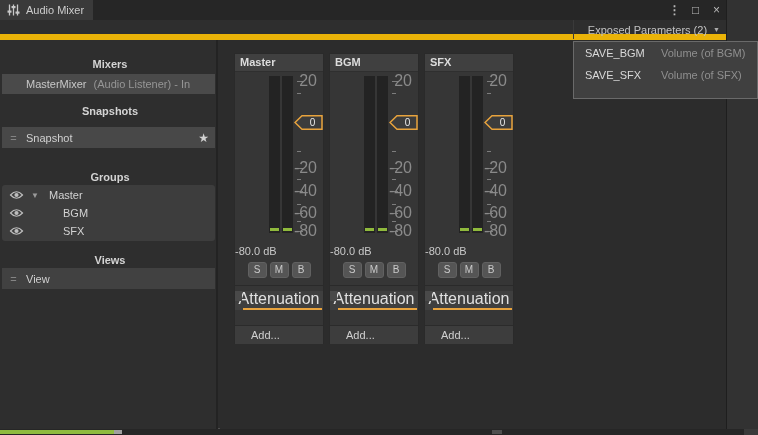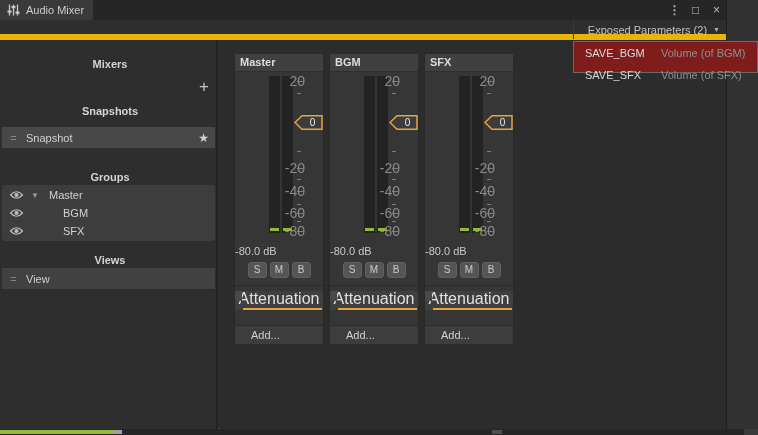--- a/index.html
+++ b/index.html
@@ -31,22 +31,22 @@
 
   
   #toolbar { position:absolute; left:0; top:20px; width:100%; height:20px; background:#2e2e2e;
              border-bottom:6px solid #eab308; }
   #toolbar-sep { position:absolute; left:573px; top:0; width:1px; height:19px; background:#3a3a3a; }
   #exposed-btn { position:absolute; right:4px; top:0; height:19px; display:flex;
                  align-items:center; gap:6px; color:#c3c3c3; padding:0 2px; }
   #exposed-btn .arrow { font-size:7px; color:#aaaaaa; }
 
   
-  #popup { position:absolute; left:573px; top:41px; width:185px; height:32px;
-           background:#7f1d1d; border:1px solid #6a6a6a; z-index:9; }
+  #popup { position:absolute; left:573px; top:41px; width:185px; height:58px;
+           background:#404040; border:1px solid #6a6a6a; z-index:9; }
   .popup-row { height:22px; line-height:22px; display:flex; padding-left:11px;
                white-space:nowrap; overflow:hidden; }
   .popup-name { width:76px; color:#d9d9d9; flex:none; }
   .popup-val { color:#8f8f8f; }
 
   
   #sidebar { position:absolute; left:0; top:40px; width:218px; height:389px;
              background:#2e2e2e; border-right:2px solid #232323; }
   .sec-header { position:absolute; left:7px; right:3px; height:20px; display:flex;
                 align-items:center; gap:8px;flex-direction:column; }
@@ -80,22 +80,22 @@
   #strip-master { left:14px; } #strip-bgm { left:109px; } #strip-sfx { left:204px; }
   .strip-header { position:absolute; left:0; top:0; right:0; height:18px; background:#404040;
                   border-bottom:1px solid #2f2f2f; font-weight:bold; color:#dcdcdc;
                   line-height:17px; padding-left:5px; }
   .meter-zone { position:absolute; left:0; top:19px; right:0; height:162px; }
   .meter-bar { position:absolute; top:3px; width:11px; height:157px; background:#232323; }
   .bar1 { left:34px; } .bar2 { left:47px; }
   .meter-fill { position:absolute; left:1px; right:1px; bottom:2px; height:3px; background:#8FB93C; }
   .ticks { position:absolute; left:62px; top:0; }
   .ticks line { stroke:#7d7d7d; stroke-width:1; }
-  .slabel { position:absolute; right:18px; transform:translateY(-50%); color:#8a8a8a;
-            font-size:14px; }
+  .slabel { position:absolute; right:6px; transform:translateY(-50%); color:#8a8a8a;
+            font-size:16px; }
   .sl0{top:8px;} .sl1{top:95px;text-align:center;} .sl2{top:118px;} .sl3{top:140px;} .sl4{top:158px;}
   .fader-flag { position:absolute; left:59px; top:42px; width:29px; height:15px; }
   .fader-flag .flag-text { position:absolute; left:8px; right:0; top:0; height:15px;
                            text-align:center; line-height:15px; font-size:10px; color:#eaeaea; }
   .db-label { position:absolute; left:0; right:0; top:191px; text-align:left; color:#c8c8c8; }
   .smb { position:absolute; left:0; right:0; top:208px; display:flex; justify-content:center;
          gap:3px; }
   .smb-btn { width:19px; height:16px; background:#555555; border:1px solid #616161;
              border-radius:3px; color:#c9c9c9; font-size:10px; text-align:center;
              line-height:14px; cursor:default; }
@@ -165,20 +165,24 @@
         </g>
         <g fill="#c9c9c9">
           <rect x="0.5" y="6.5" width="4" height="2.2"></rect>
           <rect x="4.5" y="2" width="4" height="2.2"></rect>
           <rect x="8.5" y="7.5" width="4" height="2.2"></rect>
         </g>
       </svg>
       <span class="sec-title">Mixers</span>
       <span class="plus-btn">+</span>
     </div>
+    <div class="side-row" id="mixer-row">
+      <span>MasterMixer</span>
+      <span class="suffix">(Audio Listener) - In</span>
+    </div>
 
     <div class="sec-header" id="snapshots-header">
       <svg width="14" height="12" viewBox="0 0 14 12">
         <g stroke="#E8A33D" stroke-width="1.4" fill="none">
           <path d="M4,1 H1 V4"></path>
             <path d="M10,1 H13 V4"></path>
           <path d="M4,11 H1 V8"></path>
             <path d="M10,11 H13 V8"></path>
         </g>
         <rect x="4.5" y="4.5" width="5" height="3" fill="#E8A33D"></rect>

